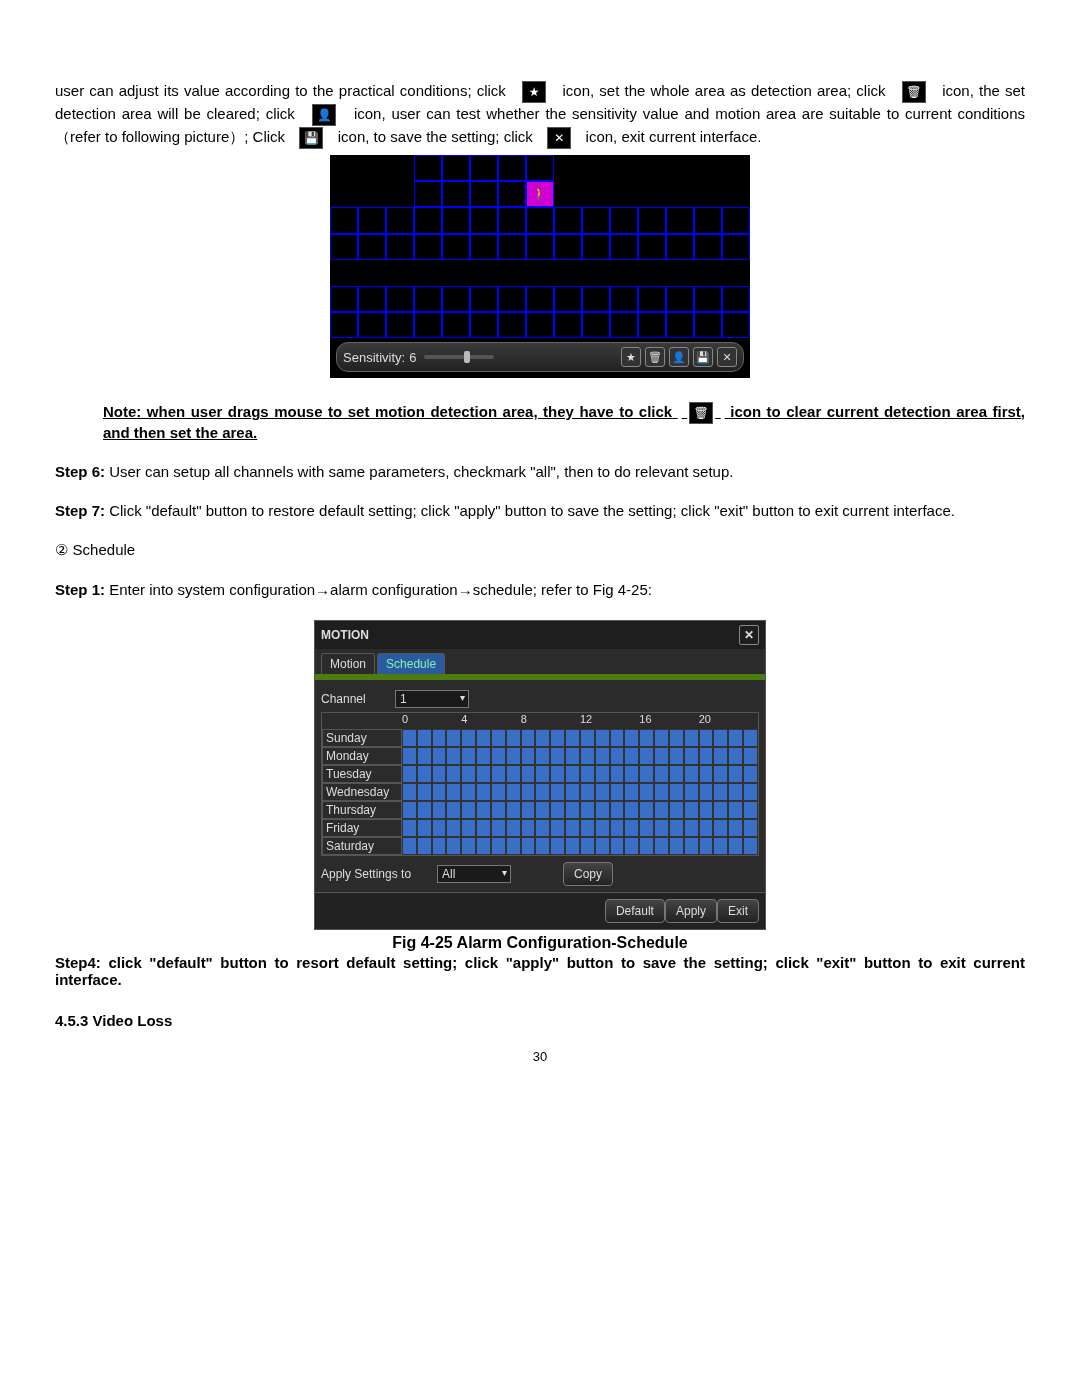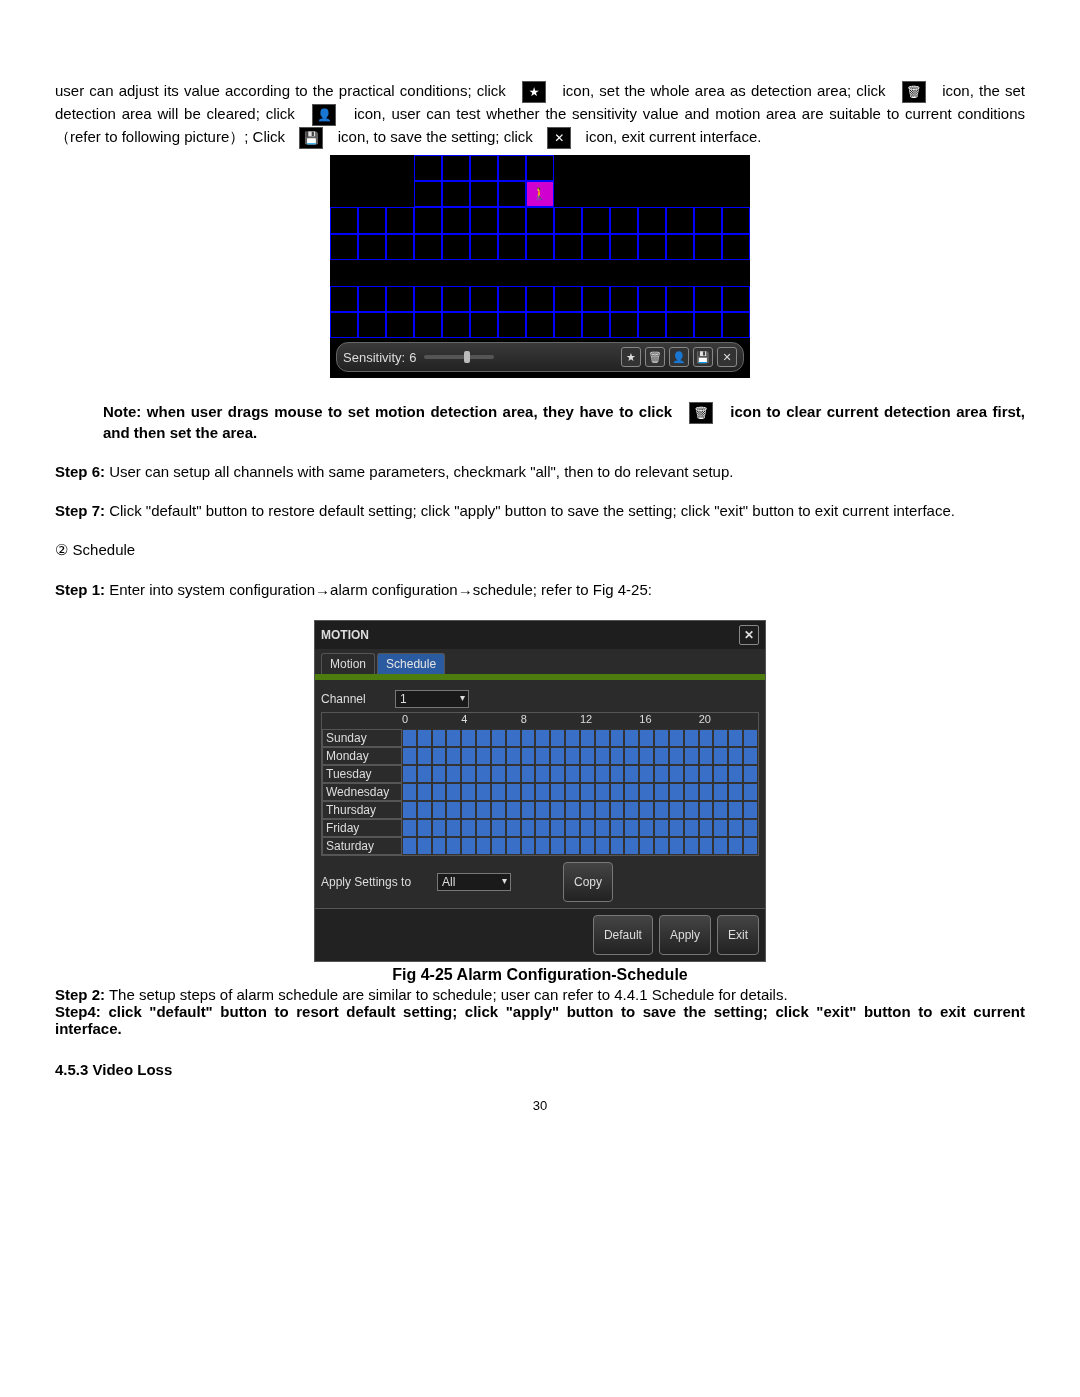--- a/index.html
+++ b/index.html
@@ -80,20 +80,21 @@
   .mbtn{
     width:18px;height:18px;background:#333;border:1px solid #888;
     border-radius:3px;display:flex;align-items:center;justify-content:center;
     color:#ddd;font-size:11px;
   }
 
   .note-block{
     margin: 24px 0 12px 48px;
     text-align: justify;
     font-weight: bold;
+    text-decoration: underline;
   }
   .step{ margin:22px 0; text-align:justify;}
   .step .lbl{font-weight:bold;}
   .sec-head{font-weight:bold; margin-top:24px;}
   .circled{ margin:14px 0 6px 0;}
 
   
   .sched-shot{
     width:450px;
     margin:8px auto 0 auto;
@@ -110,21 +111,21 @@
   }
   .sched-title .x{
     margin-left:auto;width:18px;height:18px;border:1px solid #888;
     display:flex;align-items:center;justify-content:center;border-radius:2px;
   }
   .tabs{display:flex;padding:4px 6px 0 6px;gap:2px;}
   .tab{
     padding:3px 8px;border:1px solid #555;border-bottom:none;
     background:#2b2b2b;border-radius:3px 3px 0 0;
   }
-  .tab.active{background:#2a5aa0;color:#e5e5e5;}
+  .tab.active{background:#2a5aa0;color:#86efac;}
   .sched-body{padding:6px;border-top:6px solid #4d7c0f;}
   .row{display:flex;align-items:center;margin:4px 0;}
   .sel{
     border:1px solid #777;background:#1a1a1a;color:#ddd;
     padding:1px 16px 1px 4px;position:relative;min-width:52px;
   }
   .sel::after{content:"▾";position:absolute;right:3px;top:1px;font-size:10px;}
   .sched-grid{
     border:1px solid #555;margin-top:4px;
   }
@@ -137,25 +138,25 @@
     display:grid;grid-template-columns:80px repeat(24,1fr);
   }
   .sg-row .dn{
     border:1px solid #555;padding:1px 3px;background:#2b2b2b;font-size:12px;
   }
   .sg-row .c{
     border:1px solid #333;background:#3a6fc7;height:16px;
   }
   .apply-row{display:flex;align-items:center;gap:6px;margin-top:6px;}
   .btn{
-    border:1px solid #777;border-radius:4px;padding:12px 10px;
+    border:1px solid #777;border-radius:4px;padding:4px 10px;
     background:linear-gradient(#444,#222);color:#ddd;font-size:12px;
   }
   .sched-foot{
-    display:flex;justify-content:flex-end;gap:6px;
+    display:flex;justify-content:flex-end;
     padding:6px;border-top:1px solid #555;background:#222;
   }
   .fig-caption{
     text-align:center;font-weight:bold;font-size:16px;margin:4px 0 2px 0;
   }
   .page-num{text-align:center;font-size:13px;margin-top:20px;}
 </style>
 </head>
 <body>
 
@@ -574,21 +575,18 @@
     </div>
     <div class="sched-foot">
       <div class="btn">Default</div>
       <div class="btn">Apply</div>
       <div class="btn">Exit</div>
     </div>
   </div>
 
   <div class="fig-caption">Fig 4-25 Alarm Configuration-Schedule</div>
 
-  <div class="step" style="margin:0">
-    <span class="lbl">Step 2:</span><span> The setup steps of alarm schedule are similar to schedule; user can refer to 4.4.1 Schedule for details.</span>
-  </div>
   <div class="step" style="margin:0;font-weight:bold">Step4: click "default" button to resort default setting; click "apply" button to save the setting; click "exit" button to exit current interface.</div>
 
   <div class="sec-head">4.5.3 Video Loss</div>
 
   <div class="page-num">30</div>
 </div>
 
 </body></html>

